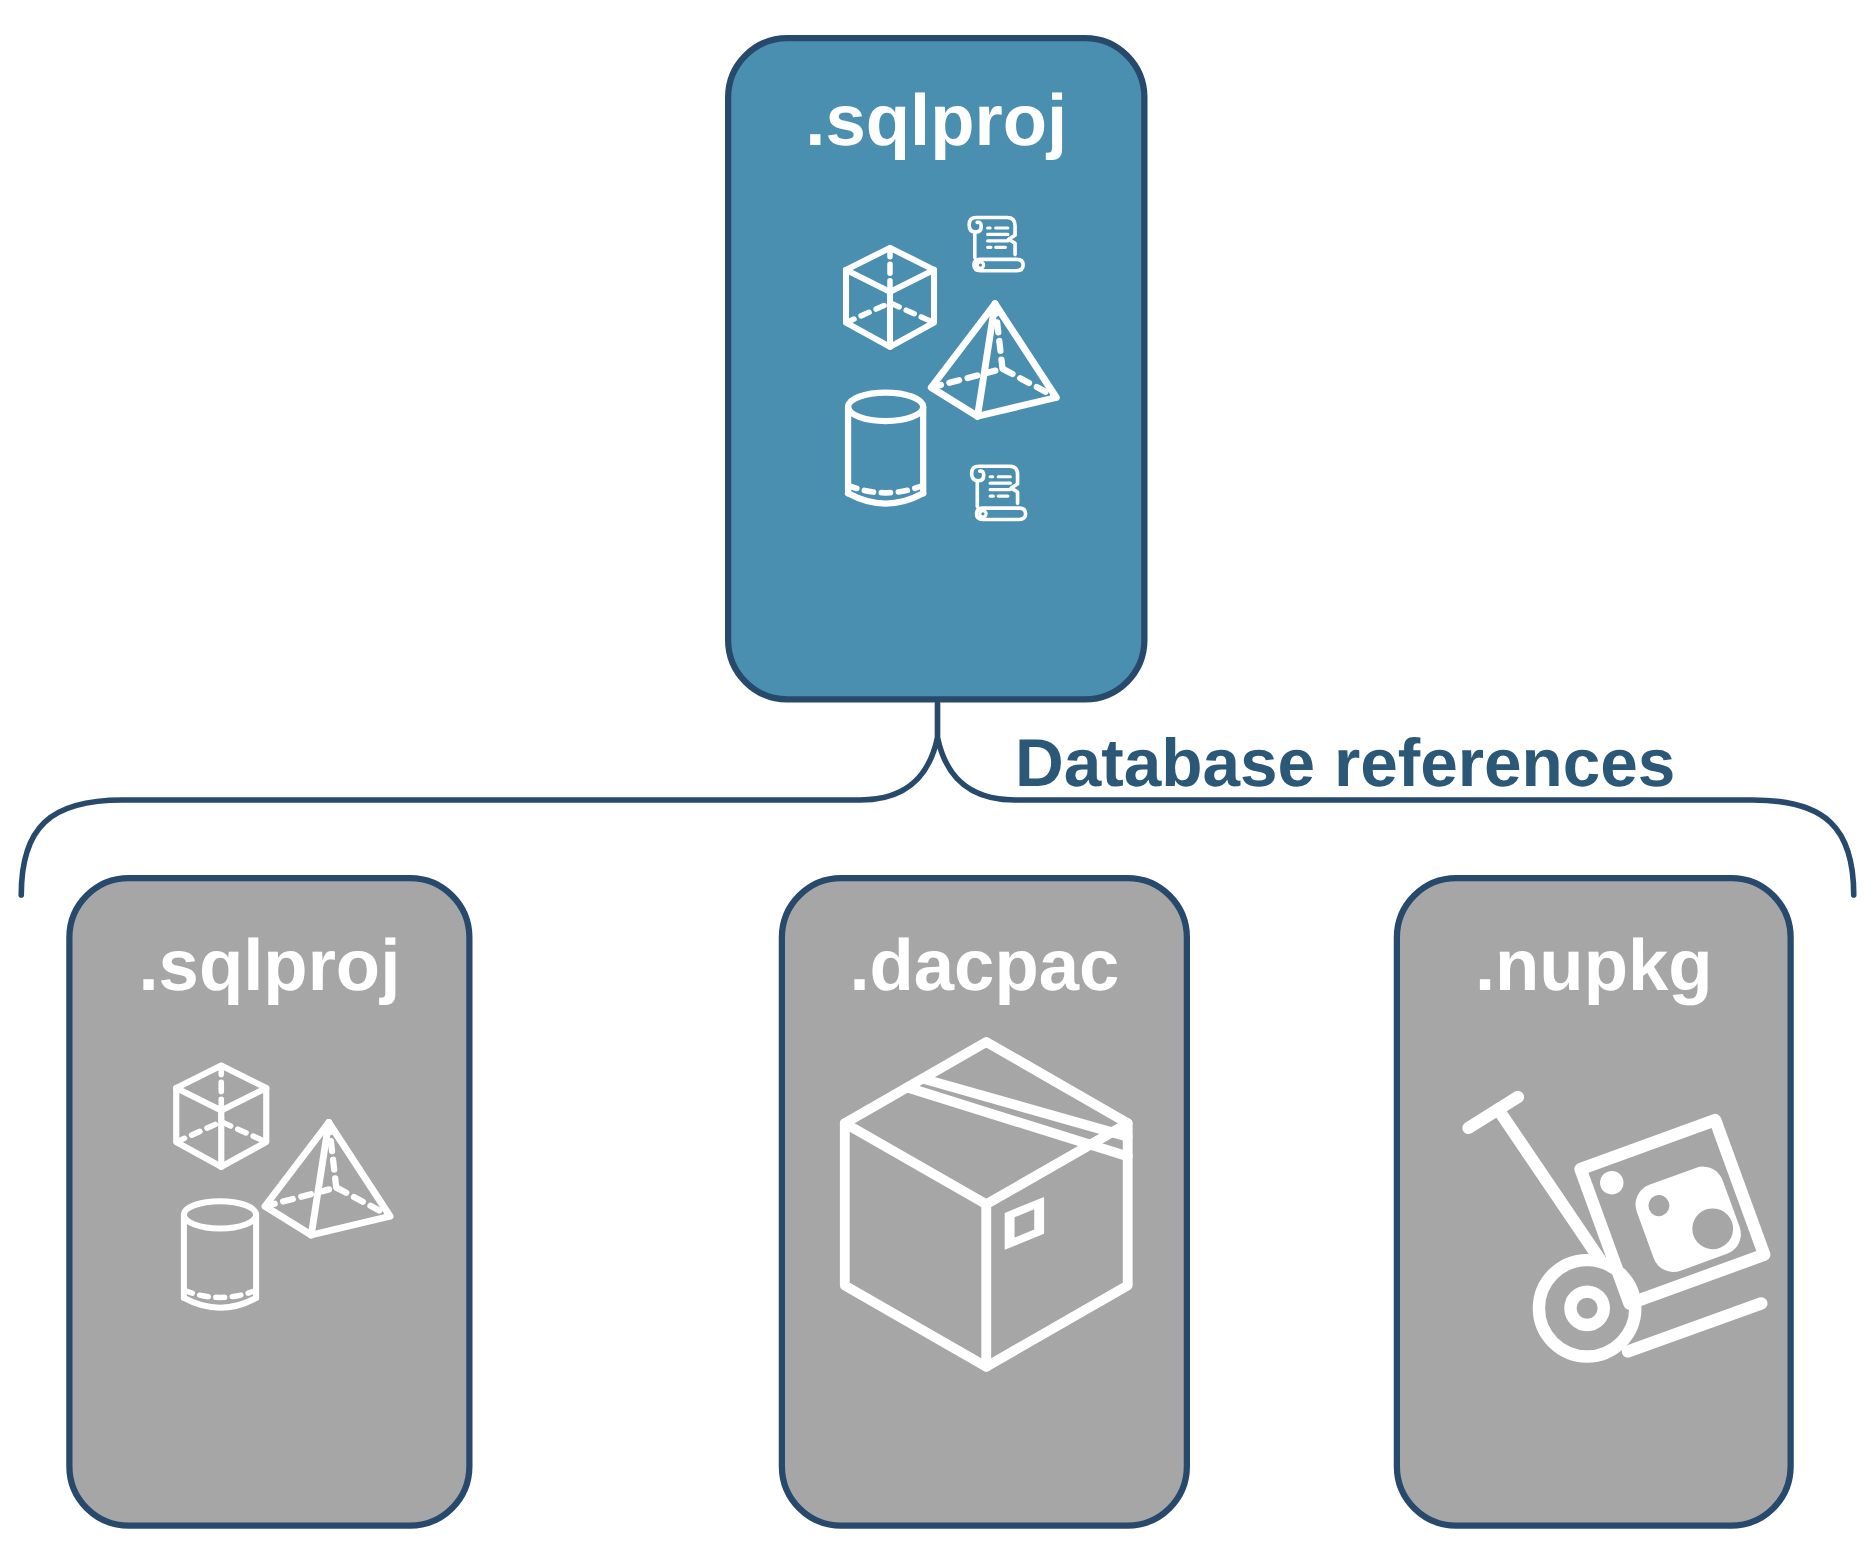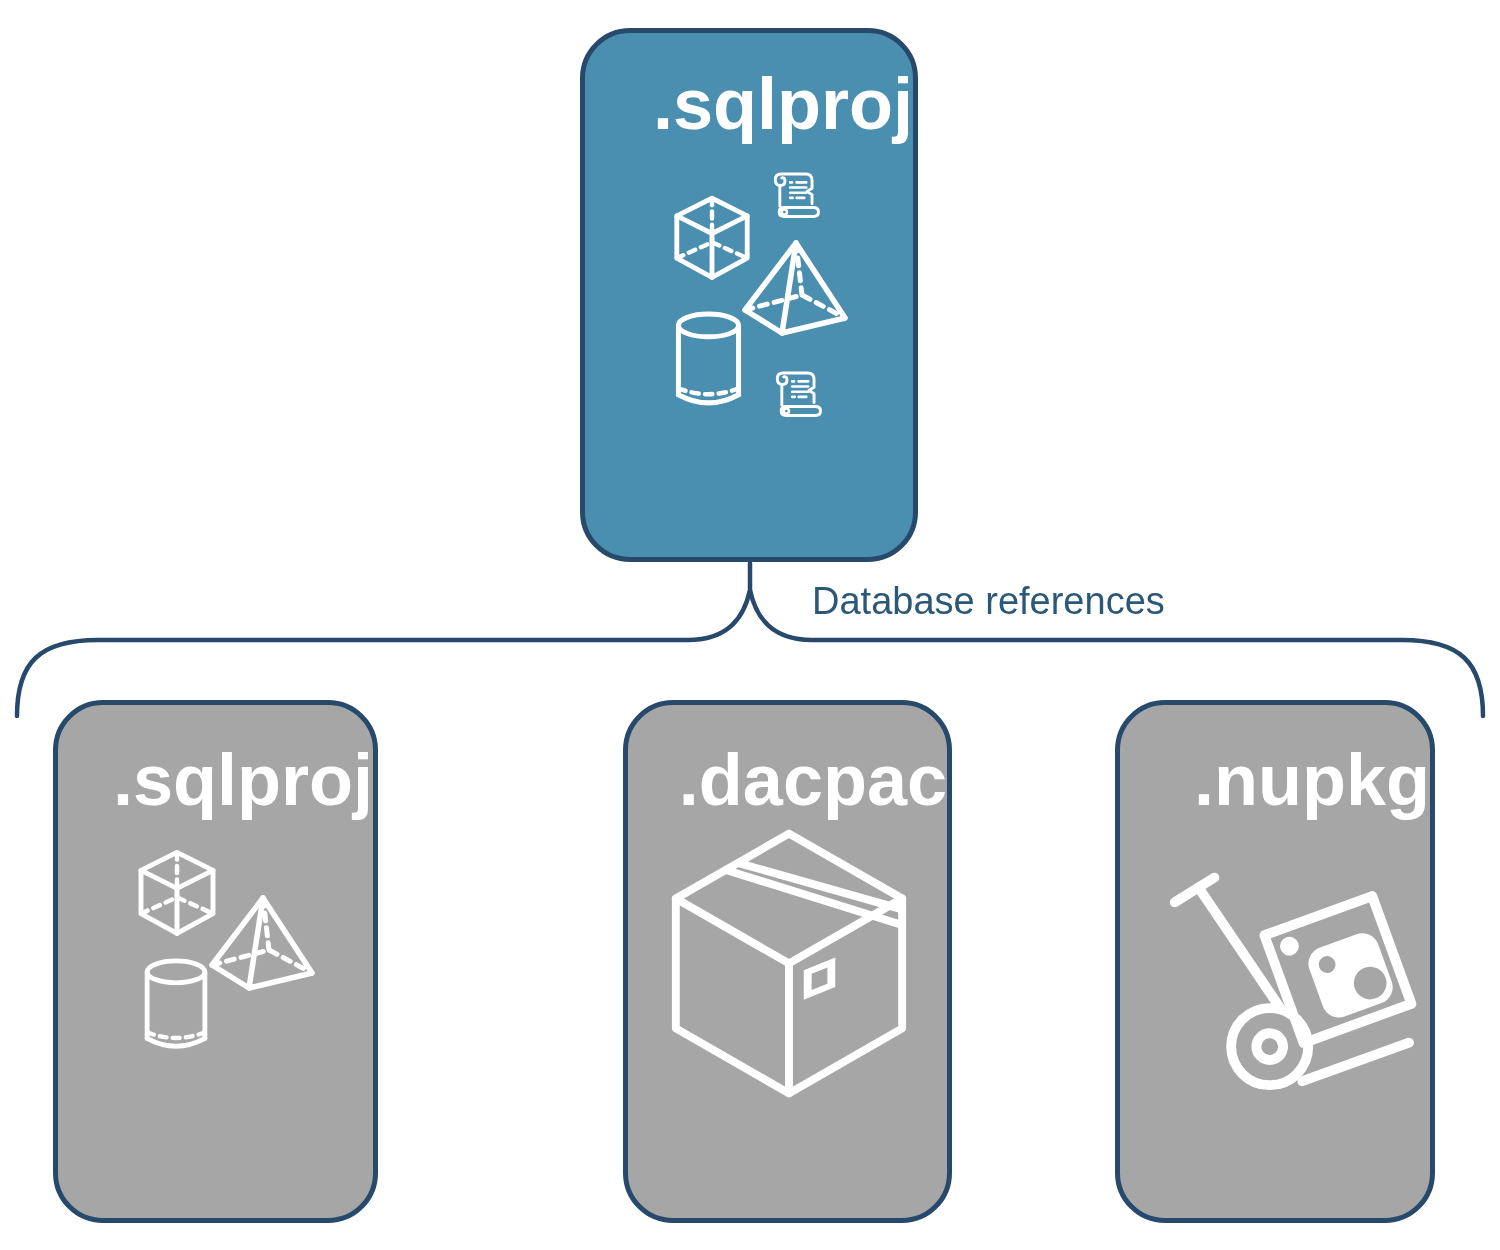--- a/index.html
+++ b/index.html
@@ -15,36 +15,36 @@
   body{font-family:"Liberation Sans", sans-serif;}
   .canvas{position:relative;width:1500px;height:1250px;background:var(--background);overflow:hidden;}
 
   .node{position:absolute;border:5px solid var(--border);border-radius:50px;}
   .node-root{left:580px;top:28px;width:338px;height:534px;background:var(--root-fill);}
   .node-child{top:700px;height:523px;background:var(--child-fill);}
   .node-child-0{left:53px;width:325px;}
   .node-child-1{left:583px;width:329px;margin-left:40px;}
   .node-child-2{left:1115px;width:320px;}
 
-  .node-title{display:block;width:100%;text-align:right;color:#fff;font-weight:700;
-              font-size:72px;letter-spacing:0px;}
+  .node-title{display:block;width:100%;text-align:center;color:#fff;font-weight:700;
+              font-size:58px;letter-spacing:0px;}
   .node-root .node-title{margin-top:30px;}
   .node-child .node-title{margin-top:34px;}
 
   .icon{position:absolute;overflow:visible;}
   .icon .s{stroke:var(--icon-stroke);fill:none;stroke-linecap:round;stroke-linejoin:round;}
   .icon .dash{stroke-dasharray:8 7;}
   .icon .fw{fill:var(--icon-stroke);stroke:none;}
   .icon .fg{fill:var(--child-fill);stroke:none;}
 
   .brace-svg{position:absolute;left:0;top:0;width:1500px;height:1250px;pointer-events:none;}
   .brace-svg path{stroke:var(--border);stroke-width:4.5;fill:none;stroke-linecap:round;}
 
   .connector-label{position:absolute;left:812px;top:580px;color:var(--label-text);
-                   font-size:38px;font-weight:400;white-space:nowrap;}
+                   font-size:54px;font-weight:700;white-space:nowrap;}
 </style>
 </head>
 <body>
 
 <div class="canvas">
 
   <div class="node node-root">
     <div class="node-title">.sqlproj</div>
 
     <svg class="icon" style="left:83px;top:160px;width:88px;height:88px;" viewBox="0 0 100 100">

